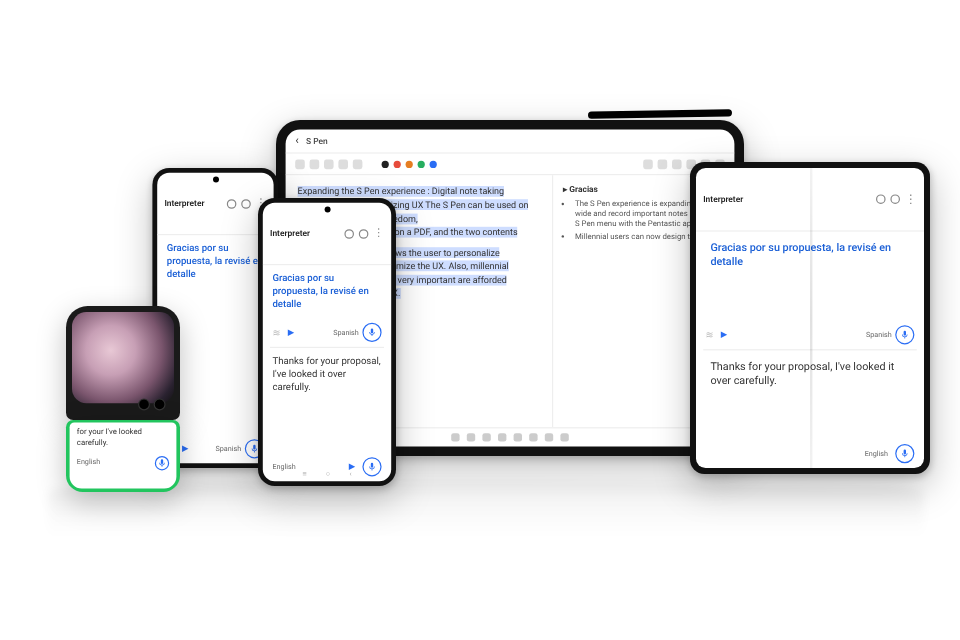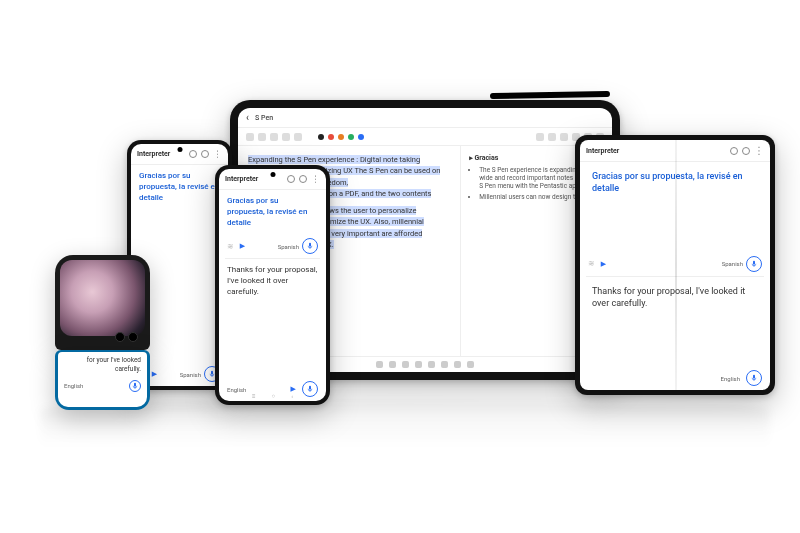--- a/index.html
+++ b/index.html
@@ -90,21 +90,21 @@
     background: #000;
     border-radius: 3px;
     top: 92px;
     left: 490px;
     transform: rotate(-1deg);
   }
   
   .interp-head {
     display: flex;
     align-items: center;
-    padding: 5px 6px;
+    padding: 20px 6px;
     font-size: 7px;
     color: #222;
     border-bottom: 1px solid #eee;
     gap: 4px;
   }
   .interp-head .title { font-weight: 600; flex: 1; }
   .ih-ic { width: 8px; height: 8px; border: 1px solid #888; border-radius: 50%; }
   .interp-panel {
     padding: 6px 8px;
     font-size: 8px;
@@ -188,24 +188,23 @@
     display: flex;
     gap: 3px;
   }
   .flip-top .cam span {
     width: 10px; height: 10px; border-radius: 50%; background: #000; border: 1px solid #333;
   }
   .flip-bot {
     position: absolute;
     left: 55px; top: 350px;
     width: 95px; height: 60px;
-    background: #0369a1;
+    background: #22c55e;
     border-radius: 6px 6px 14px 14px;
     box-shadow: 0 8px 24px rgba(0,0,0,0.25);
-    text-align: right;
   }
   .flip-bot .screen {
     left: 3px; top: 2px; right: 3px; bottom: 3px;
     border-radius: 4px 4px 10px 10px;
     font-size: 6.5px;
   }
   .flip-bot .interp-panel { padding: 4px 6px; font-size: 6.5px; }
   .flip-bot .interp-controls { padding: 2px 6px; }
 
   

